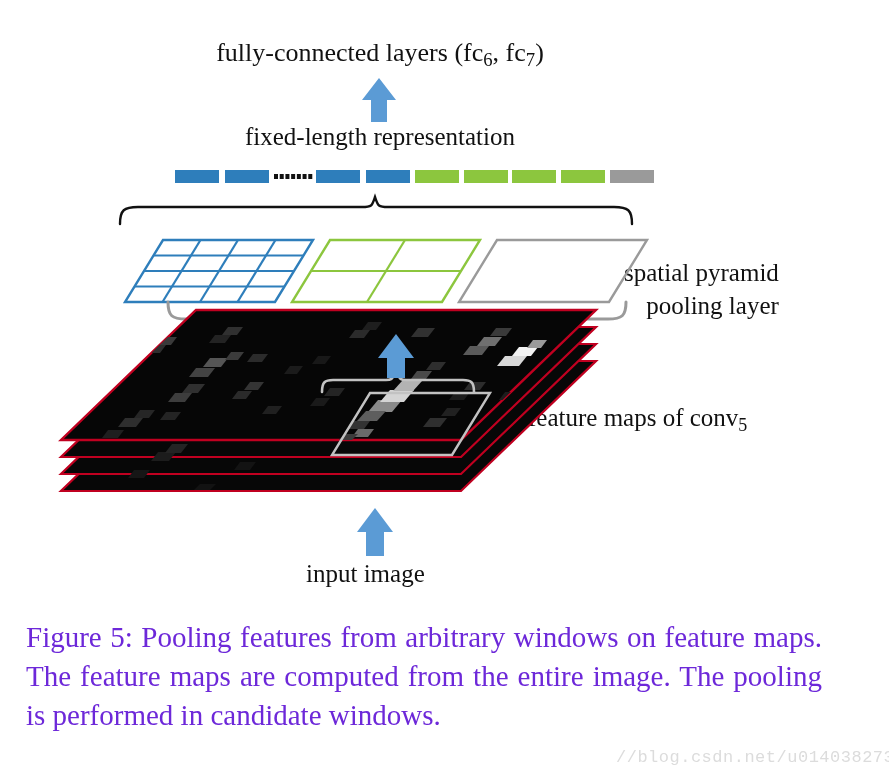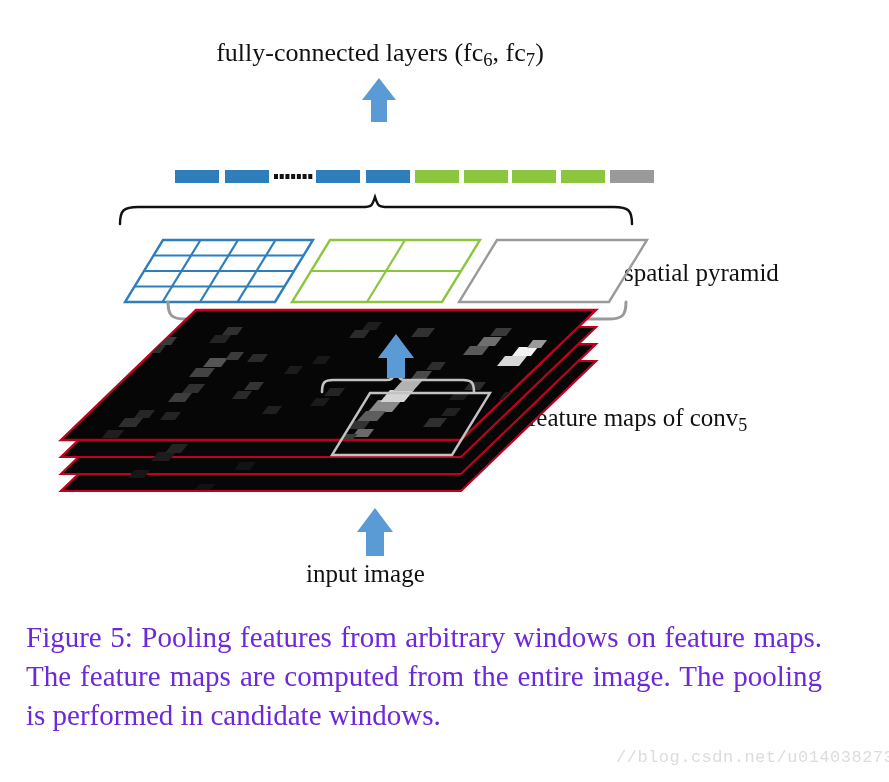--- a/index.html
+++ b/index.html
@@ -87,23 +87,25 @@
   }
   svg { display: block; }
 </style>
 </head>
 <body>
 
 <div id="figure-root">
 
   <div class="lbl" id="label-fc"><span>fully-connected layers (fc</span><span class="sub">6</span><span>, fc</span><span class="sub">7</span><span>)</span></div>
 
+  <div class="lbl" id="label-fixed">fixed-length representation</div>
 
   <div class="lbl" id="label-spp">
     <div>spatial pyramid</div>
+    <div style="padding-left:14px">pooling layer</div>
   </div>
 
   <div class="lbl" id="label-featmaps"><span>feature maps of conv</span><span class="sub">5</span></div>
 
   <div class="lbl" id="label-inputimg">input image</div>
   <div class="lbl" id="label-window">window</div>
 
   <svg id="diagram-svg" width="889" height="782" viewBox="0 0 889 782" style="position:absolute;left:0;top:0;pointer-events:none">
 
     <defs>

